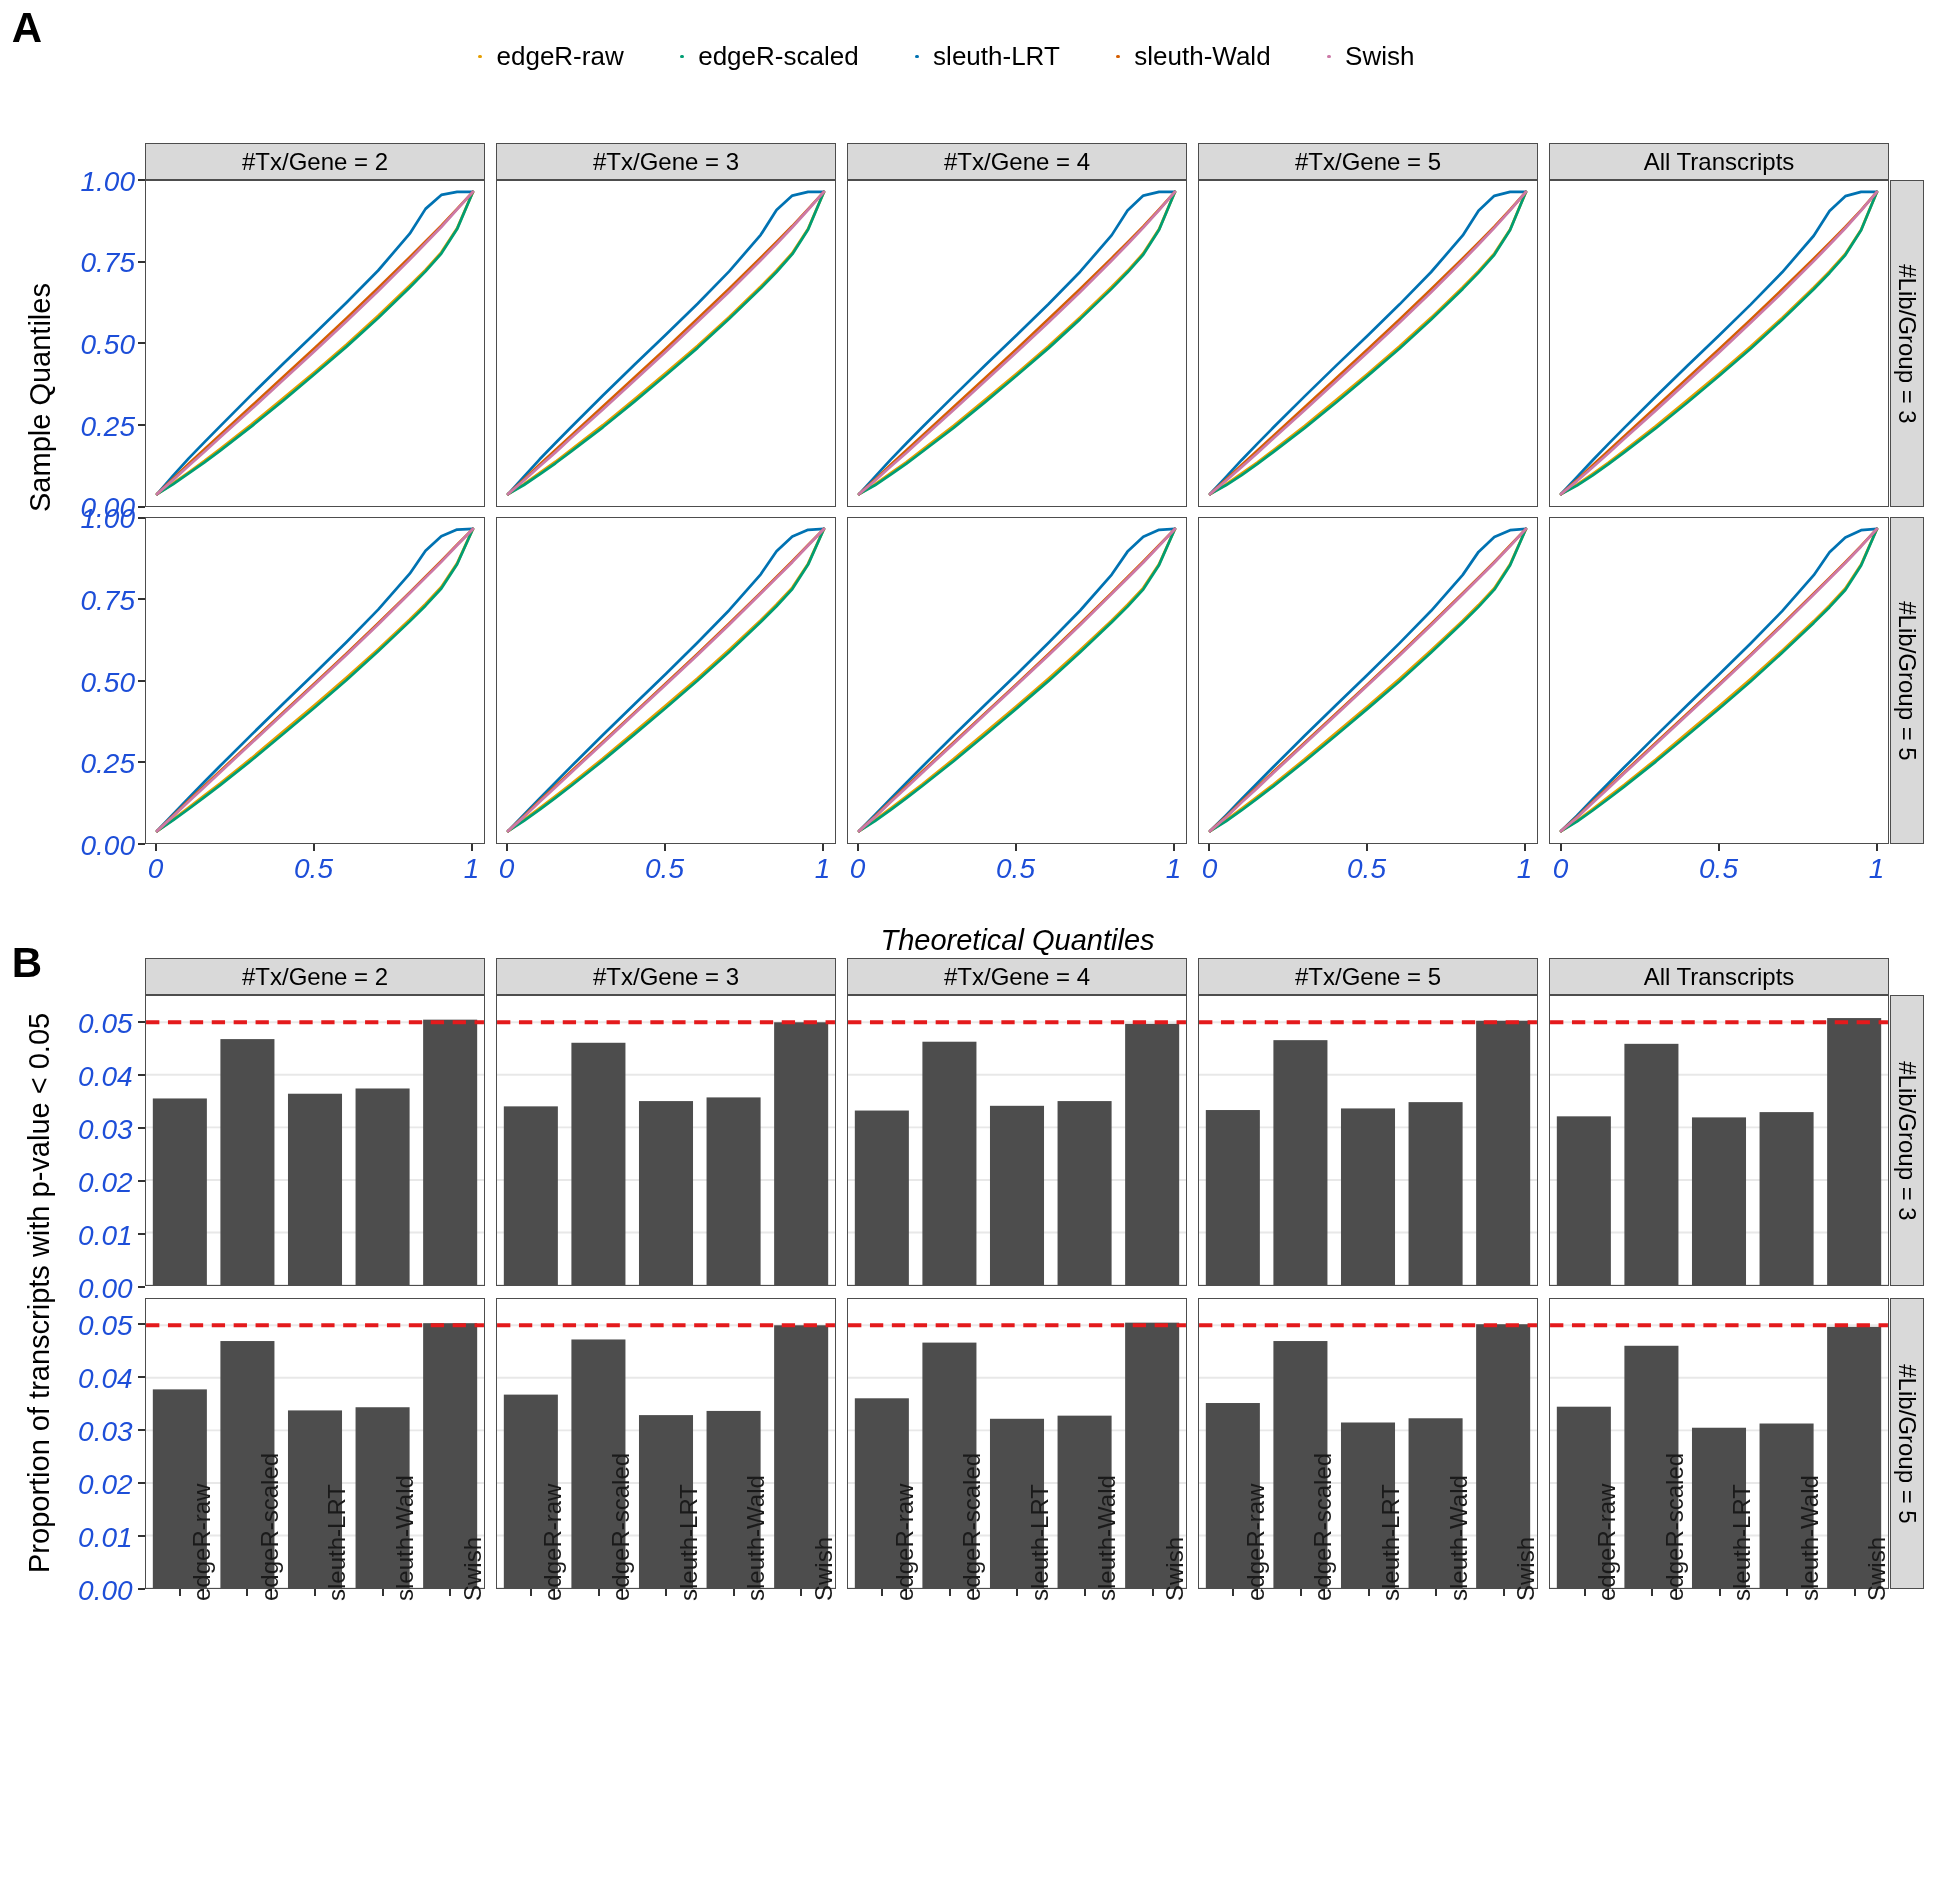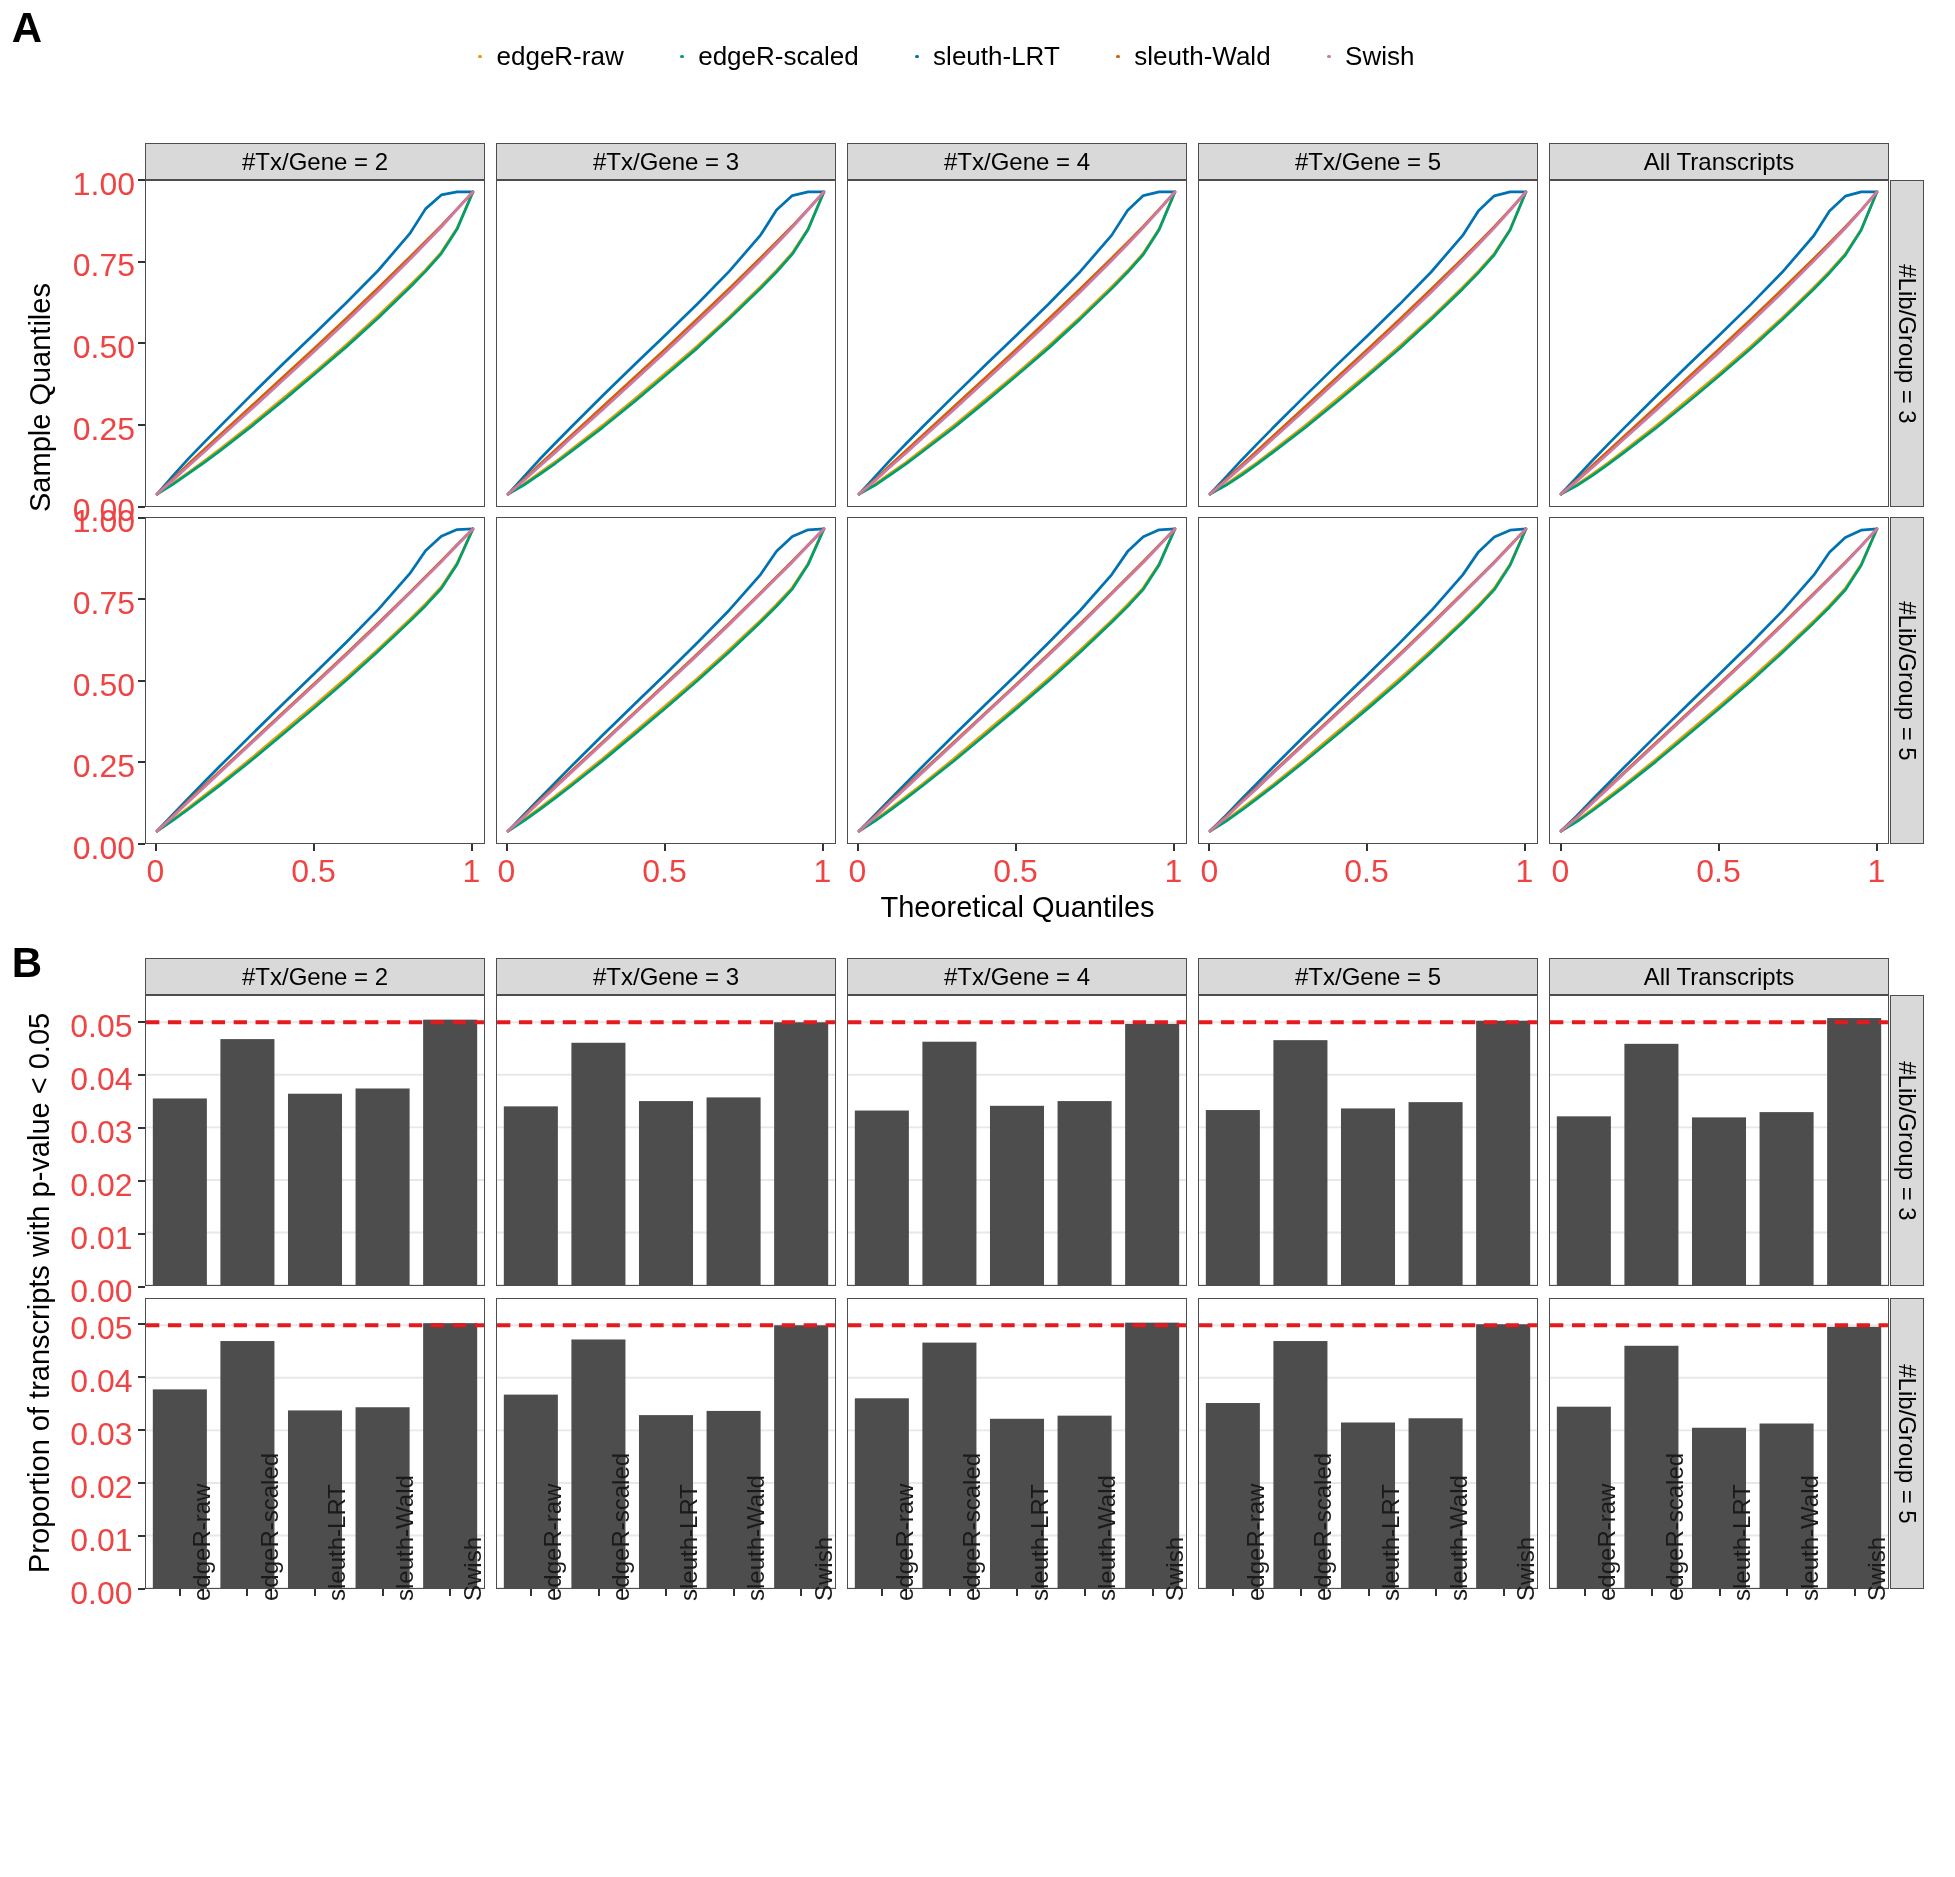--- a/index.html
+++ b/index.html
@@ -15,21 +15,21 @@
   .legend-key{width:22px;height:22px;display:flex;align-items:center;justify-content:center;}
   .legend-dot{width:3.9px;height:3.9px;border-radius:50%;}
   .legend-label{font-size:26px;color:#000;margin-left:5.5px;white-space:nowrap;}
 
   
   .strip{background:#d9d9d9;border:1.2px solid #4d4d4d;display:flex;align-items:center;justify-content:center;box-sizing:border-box;}
   .strip-label{font-size:24px;color:#000;white-space:nowrap;}
   .strip-right{background:#d9d9d9;border:1.2px solid #4d4d4d;display:flex;align-items:center;justify-content:center;box-sizing:border-box;}
   .strip-right .strip-label{transform:rotate(90deg);}
 
-  .axis-text{font-size:32px;color:#ef4444;}
+  .axis-text{font-size:28px;color:#1d4ed8;font-style:italic;}
   .axis-title{font-size:29px;color:#000;}
 
   .qq-cell{position:absolute;box-sizing:border-box;border:1.2px solid #4d4d4d;background:#ffffff;overflow:hidden;}
   .bar-cell{position:absolute;box-sizing:border-box;border:1.2px solid #4d4d4d;background:#ffffff;overflow:hidden;}
 
   .tick{position:absolute;background:#333;}
   svg{display:block;}
   .catlabel{position:absolute;font-size:24px;color:#1a1a1a;transform-origin:left top;transform:rotate(-90deg);white-space:nowrap;}
 </style>
 </head>
@@ -68,21 +68,21 @@
       <div class="legend-item">
         <div class="legend-key">
           <div class="legend-dot" style="background: rgb(204, 121, 167);"></div>
         </div>
         <div class="legend-label">Swish</div>
       </div>
     </div>
 
   <div id="panelA">
       <div class="axis-title" style="position: absolute; left: 23.5px; top: 512px; transform: rotate(-90deg); transform-origin: left top; white-space: nowrap;">Sample Quantiles</div>
-      <div class="axis-title" style="position: absolute; left: 145px; width: 1745px; text-align: center; top: 891px;">Theoretical Quantiles</div>
+      <div class="axis-title" style="position: absolute; left: 145px; width: 1745px; text-align: center; top: 924px; font-style: italic;">Theoretical Quantiles</div>
       <div class="strip" style="position: absolute; left: 145px; top: 143px; width: 340px; height: 37px;">
         <span class="strip-label">#Tx/Gene = 2</span>
       </div>
       <div class="strip" style="position: absolute; left: 496px; top: 143px; width: 340px; height: 37px;">
         <span class="strip-label">#Tx/Gene = 3</span>
       </div>
       <div class="strip" style="position: absolute; left: 847px; top: 143px; width: 340px; height: 37px;">
         <span class="strip-label">#Tx/Gene = 4</span>
       </div>
       <div class="strip" style="position: absolute; left: 1198px; top: 143px; width: 340px; height: 37px;">

